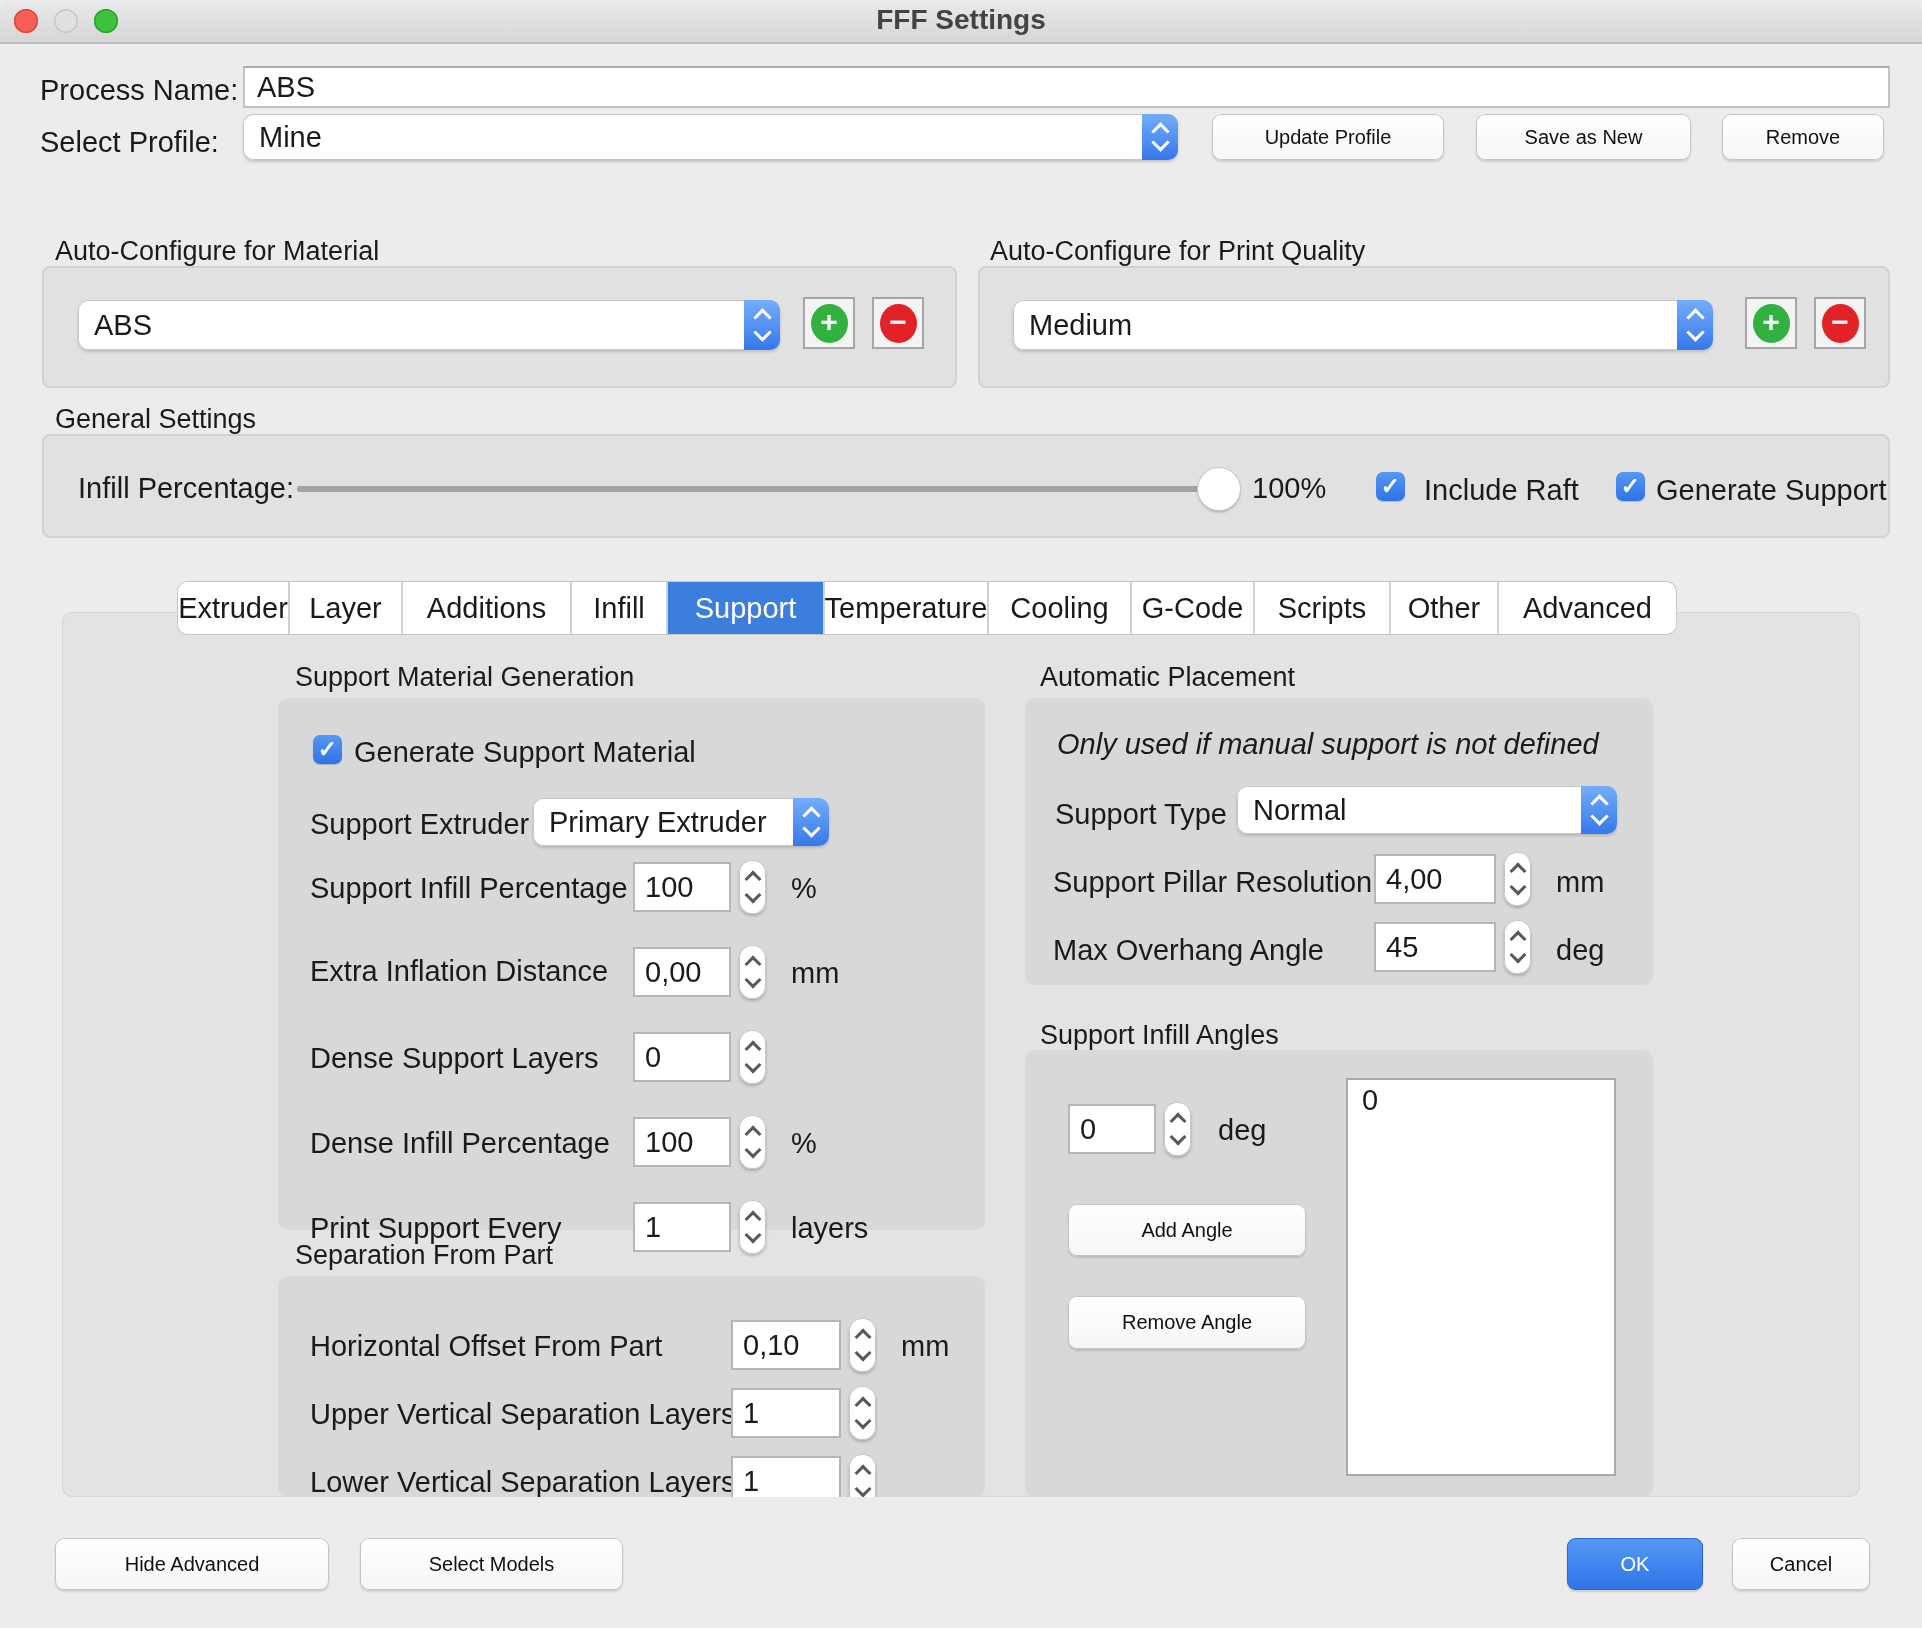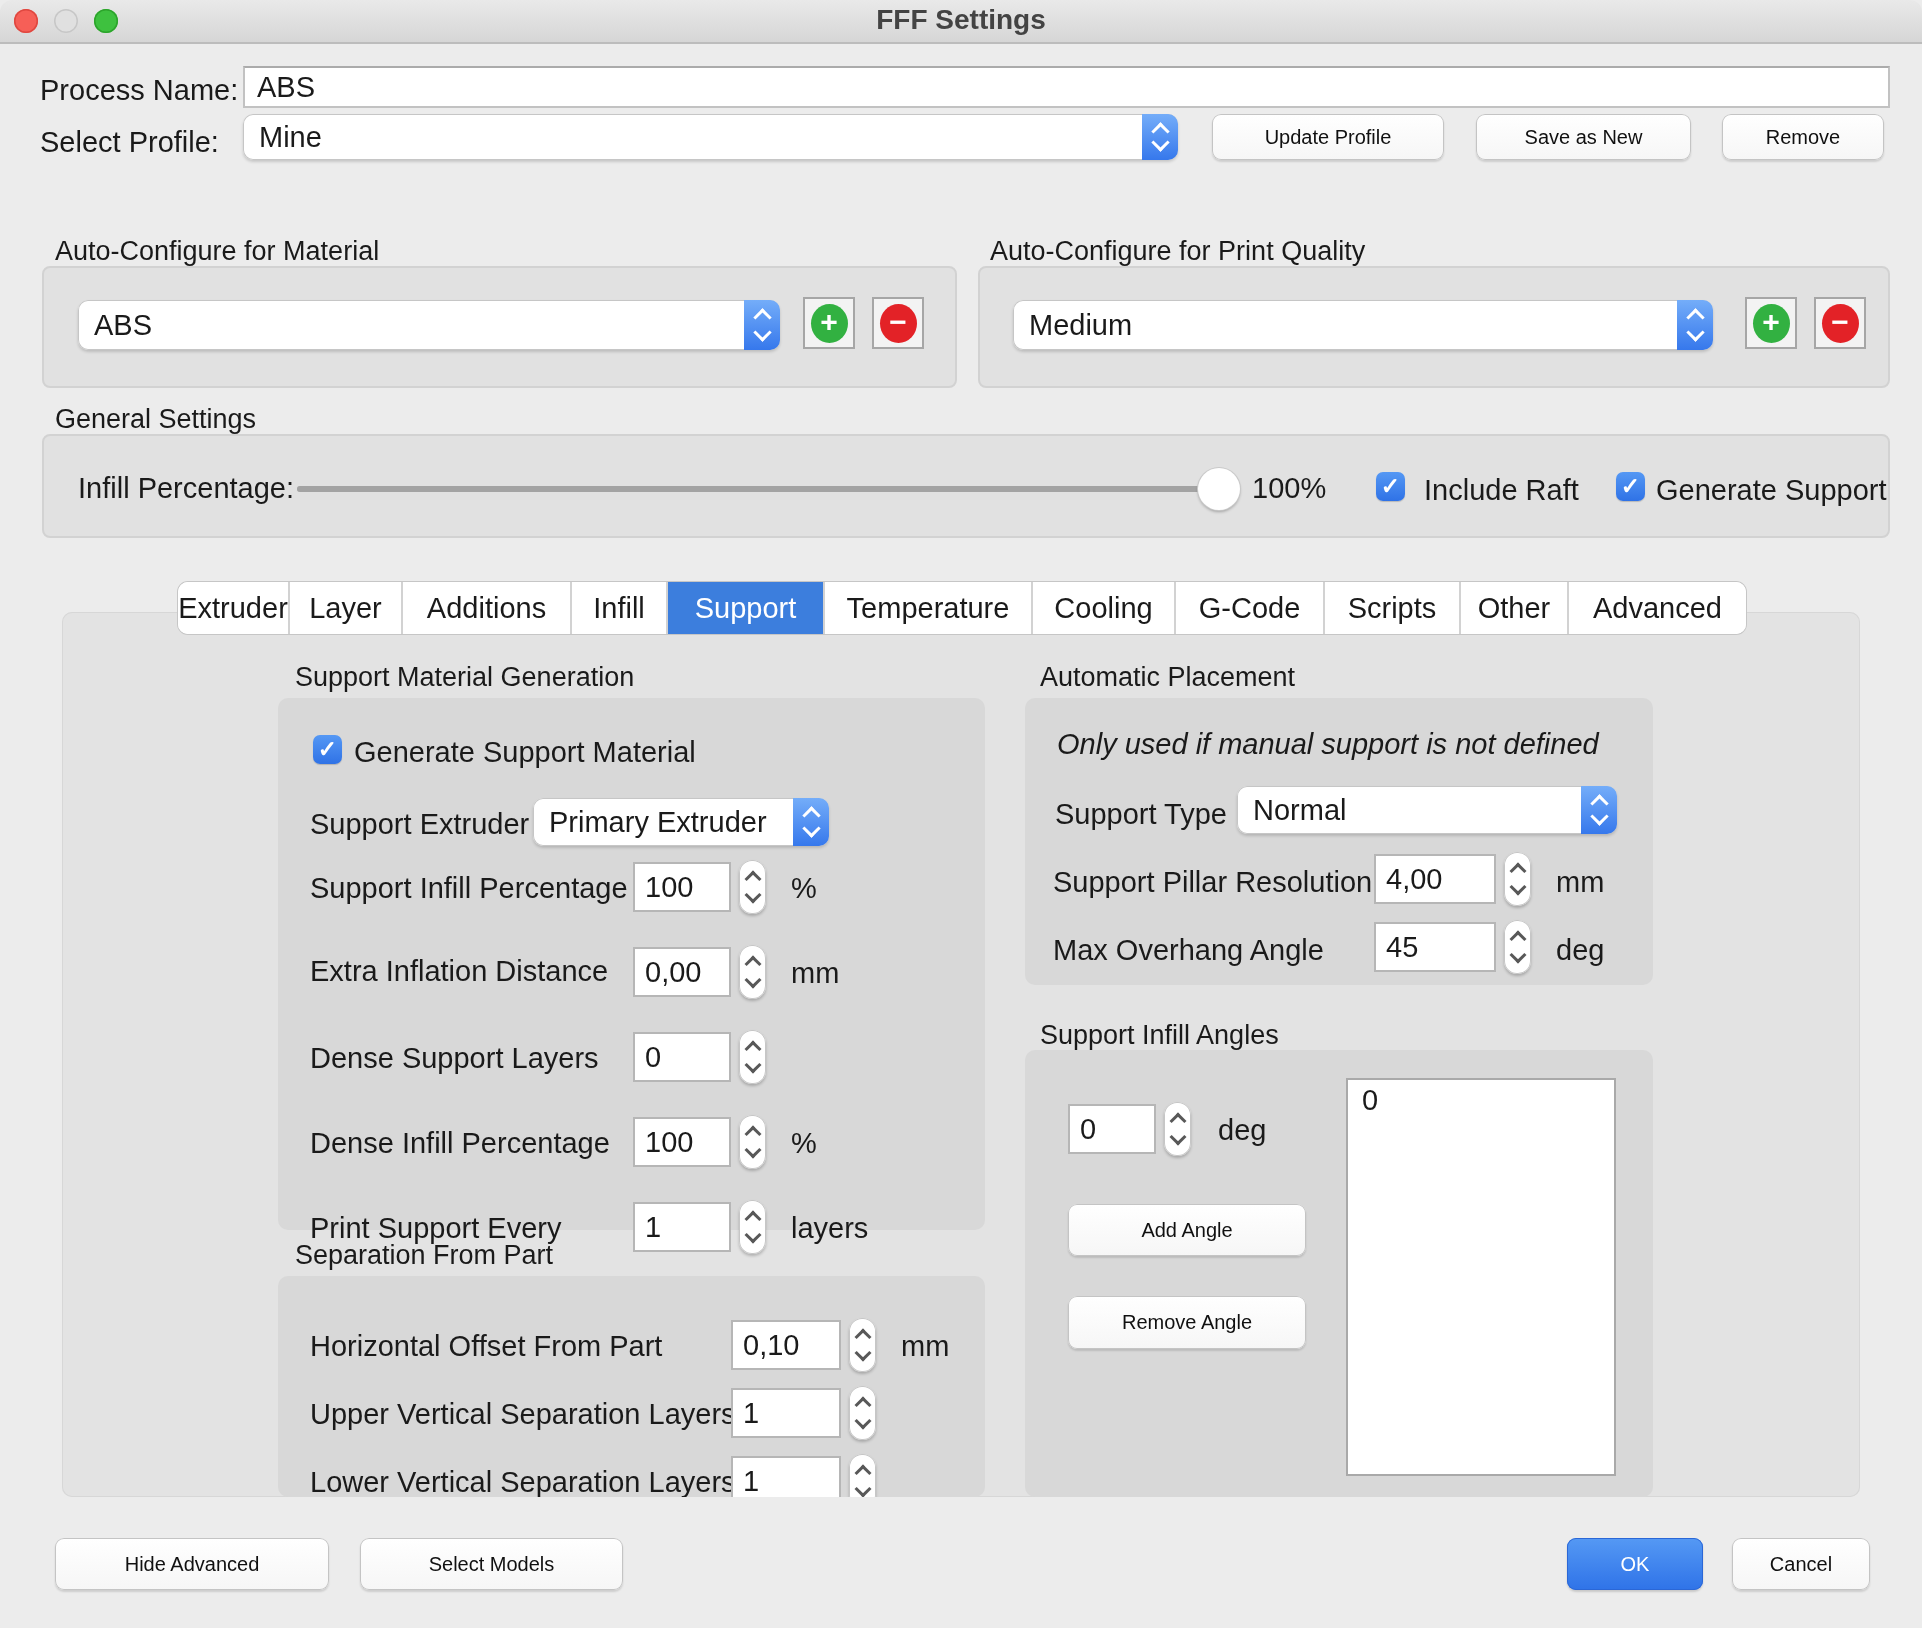--- a/index.html
+++ b/index.html
@@ -157,23 +157,23 @@
     <span>✓</span>
   </div>
 <div class="abs lbl" style="left:1656px; top:474px;">Generate Support</div>
 
 <div class="tabbar">
   <div class="tab" style="width:112px;">Extruder</div>
   <div class="tab" style="width:113px;">Layer</div>
   <div class="tab" style="width:169px;">Additions</div>
   <div class="tab" style="width:96px;">Infill</div>
   <div class="tab active" style="width:157px;">Support</div>
-  <div class="tab" style="width:208px;">Temperature</div>
+  <div class="tab" style="width:164px;">Temperature</div>
   <div class="tab" style="width:143px;">Cooling</div>
-  <div class="tab" style="width:149px;">G-Code</div>
+  <div class="tab" style="width:123px;">G-Code</div>
   <div class="tab" style="width:136px;">Scripts</div>
   <div class="tab" style="width:108px;">Other</div>
   <div class="tab" style="width:177px;">Advanced</div>
 </div>
 
 <div class="abs content-panel" style="left:62px; top:612px; width:1798px; height:885px;"></div>
 
 <div class="abs slbl" style="left:295px; top:662px;">Support Material Generation</div>
 <div class="abs section-box" style="left:278px; top:698px; width:707px; height:532px;">
   <div class="abs cb" style="left:35px; top:37px;">

